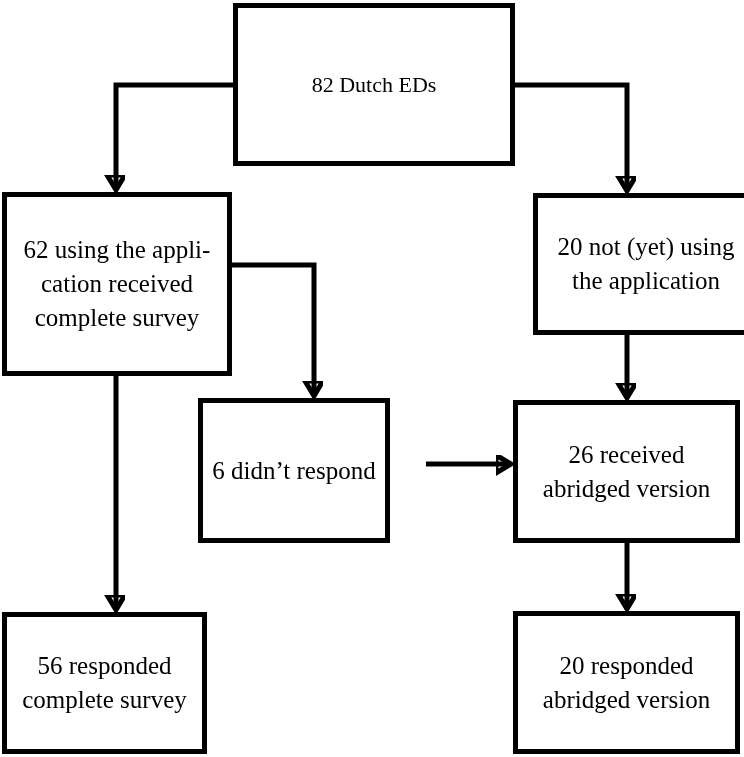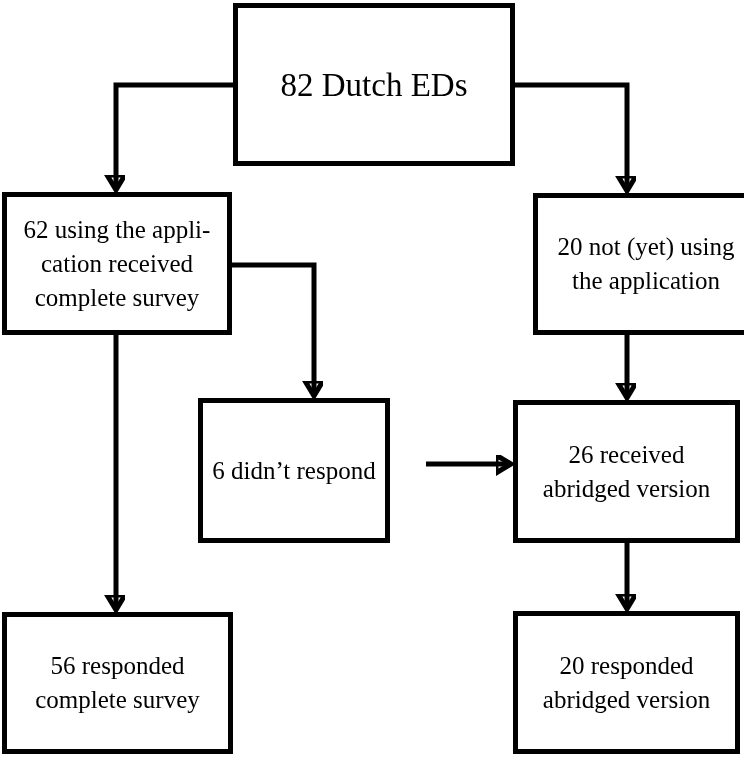--- a/index.html
+++ b/index.html
@@ -42,26 +42,26 @@
     justify-content:center;
     text-align:center;
     color:var(--text);
     font-size:25px;
     line-height:34px;
   }
   .node-label{
     white-space:pre-line;
     padding:0 4px;
   }
-  .node-total{left:233px;top:3px;width:282px;height:163px;font-size:33px;}
-  .node-using{left:2px;top:192px;width:230px;height:143px;}
+  .node-total{left:233px;top:3px;width:282px;height:163px;font-size:22px;}
+  .node-using{left:2px;top:192px;width:230px;height:184px;}
   .node-notusing{left:513px;top:193px;width:226px;height:142px;margin-left:20px;}
   .node-norespond{left:198px;top:398px;width:192px;height:145px;}
   .node-abridged{left:513px;top:400px;width:227px;height:143px;text-align:center;}
-  .node-complete{left:2px;top:612px;width:231px;height:142px;}
+  .node-complete{left:2px;top:612px;width:205px;height:142px;}
   .node-abridgedresp{left:513px;top:611px;width:227px;height:143px;}
 </style>
 </head>
 <body>
 
 <div class="figure">
 
   <svg class="connectors" viewBox="0 0 744 757" xmlns="http://www.w3.org/2000/svg">
     <defs>
       <marker id="arrowhead" markerUnits="userSpaceOnUse" markerWidth="22" markerHeight="22" refX="15" refY="9" orient="auto">

